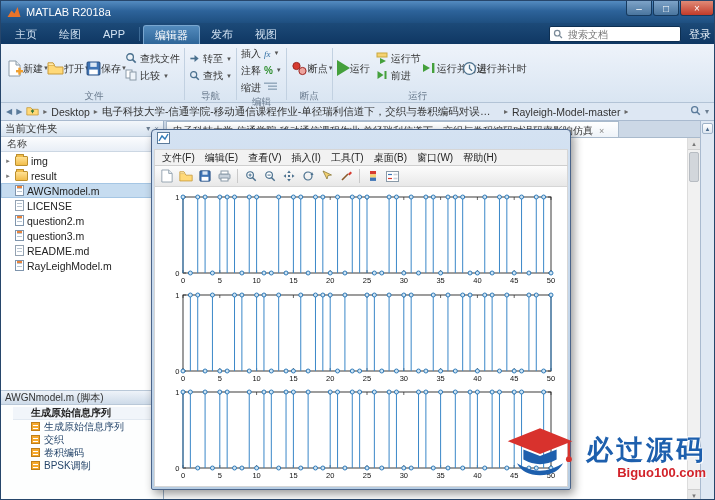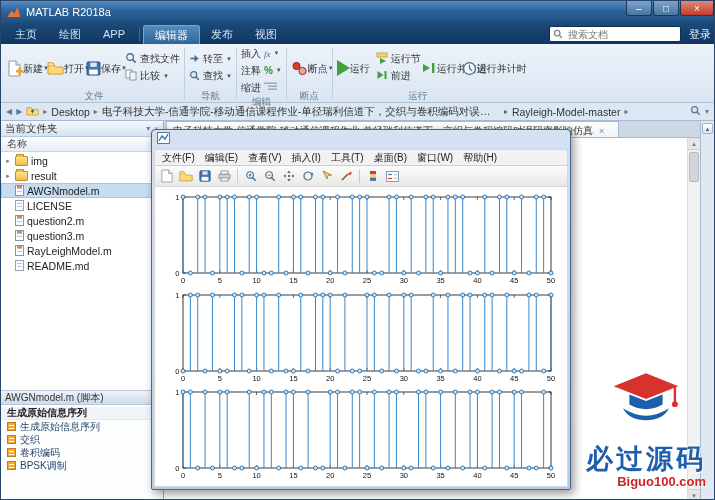--- a/index.html
+++ b/index.html
@@ -72,21 +72,21 @@
   .icon-doc,.icon-mfile{width:9px;height:11px;background:#fff;border:1px solid #93a2b2;position:relative;}
   .icon-doc::after,.icon-mfile::after{content:"";position:absolute;left:1px;right:1px;top:2px;height:6px;
     background:repeating-linear-gradient(#b8c4d0 0 1px,transparent 1px 3px);}
   .icon-mfile{border-color:#7f95ad;}
   .icon-mfile::before{content:"";position:absolute;left:1px;right:1px;top:0;height:2px;background:#e8833a;}
   .fname{white-space:nowrap;}
   .detailshdr{height:15px;background:linear-gradient(#eef3f9,#cedbe9);border-top:1px solid #b9c8d8;border-bottom:1px solid #b9c8d8;
     display:flex;align-items:center;font-size:10px;color:#333;padding:0 4px;}
   .detailshdr .sp{flex:1;}
   .detailsbody{height:96px;background:#fdfefe;padding-top:2px;overflow:hidden;}
-  .drow{height:13px;display:flex;align-items:center;gap:4px;font-size:10px;color:#26466b;padding-left:6px;white-space:nowrap;}
+  .drow{height:13px;display:flex;align-items:center;gap:4px;font-size:10px;color:#26466b;padding-left:18px;white-space:nowrap;margin-left:12px;}
   .drow.dhead{color:#222;font-weight:bold;background:#f1f5fa;border-bottom:1px solid #e2e9f1;}
   .sec-icon{width:9px;height:9px;background:#f5a82c;border:1px solid #c07f18;display:inline-block;position:relative;}
   .sec-icon::after{content:"";position:absolute;left:1px;right:1px;top:2px;height:4px;
     background:repeating-linear-gradient(#fff 0 1px,transparent 1px 3px);}
   
   .editor{flex:1;position:relative;background:#fff;display:flex;flex-direction:column;overflow:hidden;}
   .edtabs{height:17px;background:#ccd8e6;border-bottom:1px solid #a9bacc;display:flex;align-items:flex-end;padding-left:2px;}
   .edtab{height:16px;max-width:520px;background:linear-gradient(#ffffff,#eef3f8);border:1px solid #a9bacc;border-bottom:none;
     font-size:10px;color:#333;padding:2px 14px 0 6px;white-space:nowrap;overflow:hidden;display:flex;gap:6px;align-items:center;}
   .edtab .tclose{font-size:9px;color:#888;}
@@ -111,21 +111,21 @@
     display:flex;align-items:center;font-size:10px;color:#222;padding:0 2px;}
   .fmenu-item{padding:0 5px;}
   .figtools{height:21px;background:linear-gradient(#fcfcfc,#e8e8e8);border:1px solid #d6d6d6;border-top:none;
     display:flex;align-items:center;padding:0 4px;gap:3px;}
   .ticon{width:16px;height:16px;display:flex;align-items:center;justify-content:center;}
   .tsep{width:1px;height:14px;background:#c9c9c9;margin:0 2px;}
   .figclient{flex:1;background:#fff;border:1px solid #d6d6d6;border-top:none;
     display:flex;flex-direction:column;justify-content:space-evenly;align-items:center;padding:1px 0;}
   .stem-plot{display:block;}
   
-  .watermark{position:absolute;right:8px;bottom:10px;z-index:10;display:flex;align-items:center;gap:10px;flex-direction:column;}
+  .watermark{position:absolute;right:8px;bottom:10px;z-index:10;display:flex;align-items:center;gap:10px;}
   .wm-text{display:flex;flex-direction:column;align-items:flex-end;}
   .wm-name{font-size:27px;font-weight:bold;color:#1d5fad;letter-spacing:3px;line-height:30px;
     text-shadow:1px 1px 0 #fff,-1px -1px 0 #fff;}
   .wm-site{font-size:13px;color:#d2232a;font-weight:bold;line-height:15px;text-shadow:1px 1px 0 #fff;}
 </style>
 </head>
 <body>
 
 <div class="app">
 
@@ -431,27 +431,27 @@
             <span class="ficon icon-mfile"></span>
             <span class="fname">question2.m</span>
           </div>
           <div class="frow">
             <span class="fexp"></span>
             <span class="ficon icon-mfile"></span>
             <span class="fname">question3.m</span>
           </div>
           <div class="frow">
             <span class="fexp"></span>
+            <span class="ficon icon-doc"></span>
+            <span class="fname">README.md</span>
+          </div>
+          <div class="frow">
+            <span class="fexp"></span>
             <span class="ficon icon-mfile"></span>
             <span class="fname">RayLeighModel.m</span>
-          </div>
-          <div class="frow">
-            <span class="fexp"></span>
-            <span class="ficon icon-doc"></span>
-            <span class="fname">README.md</span>
           </div>
         </div>
       <div class="detailshdr">
         <span>AWGNmodel.m (脚本)</span>
         <span class="sp"></span>
         <span class="hico">▴</span>
       </div>
       <div class="detailsbody">
           <div class="drow dhead">
             <span>生成原始信息序列</span>

